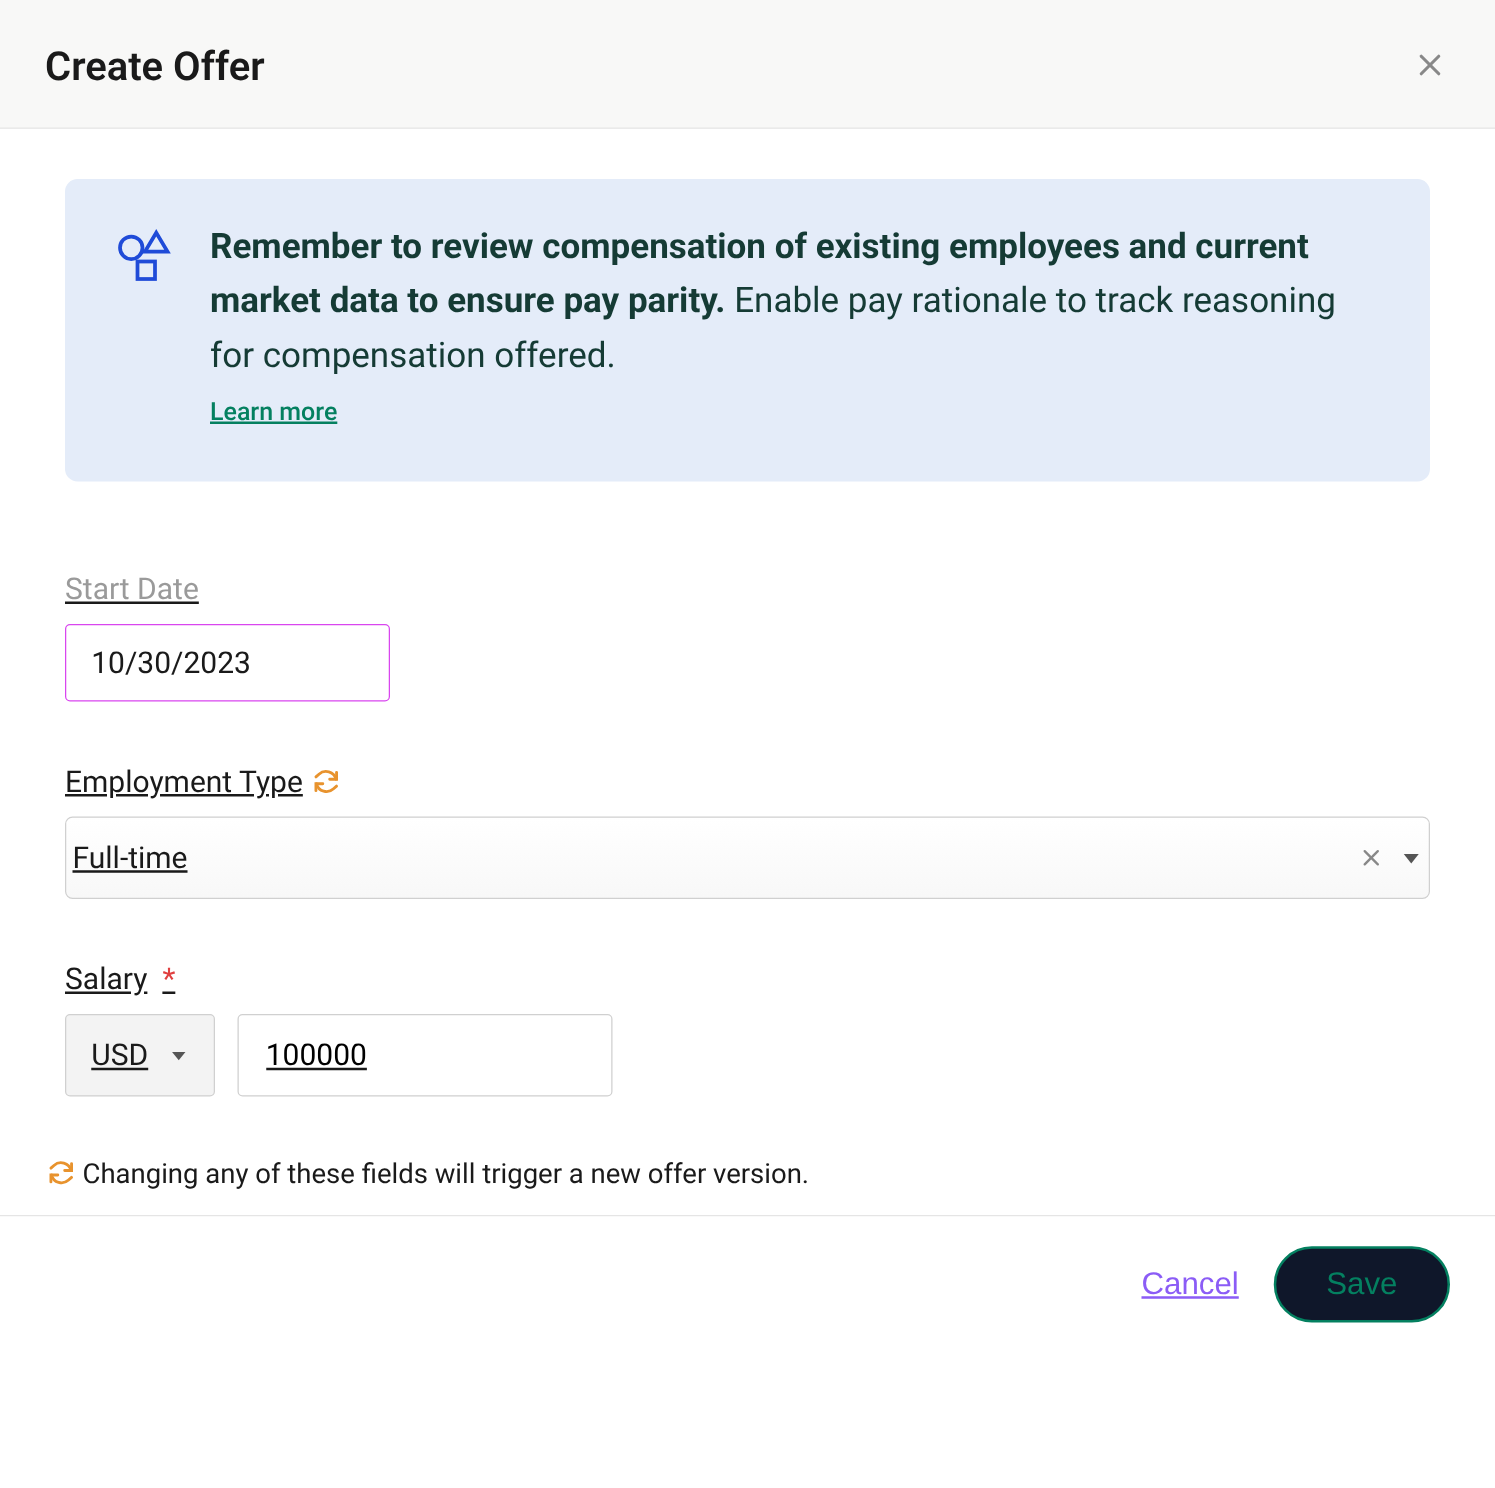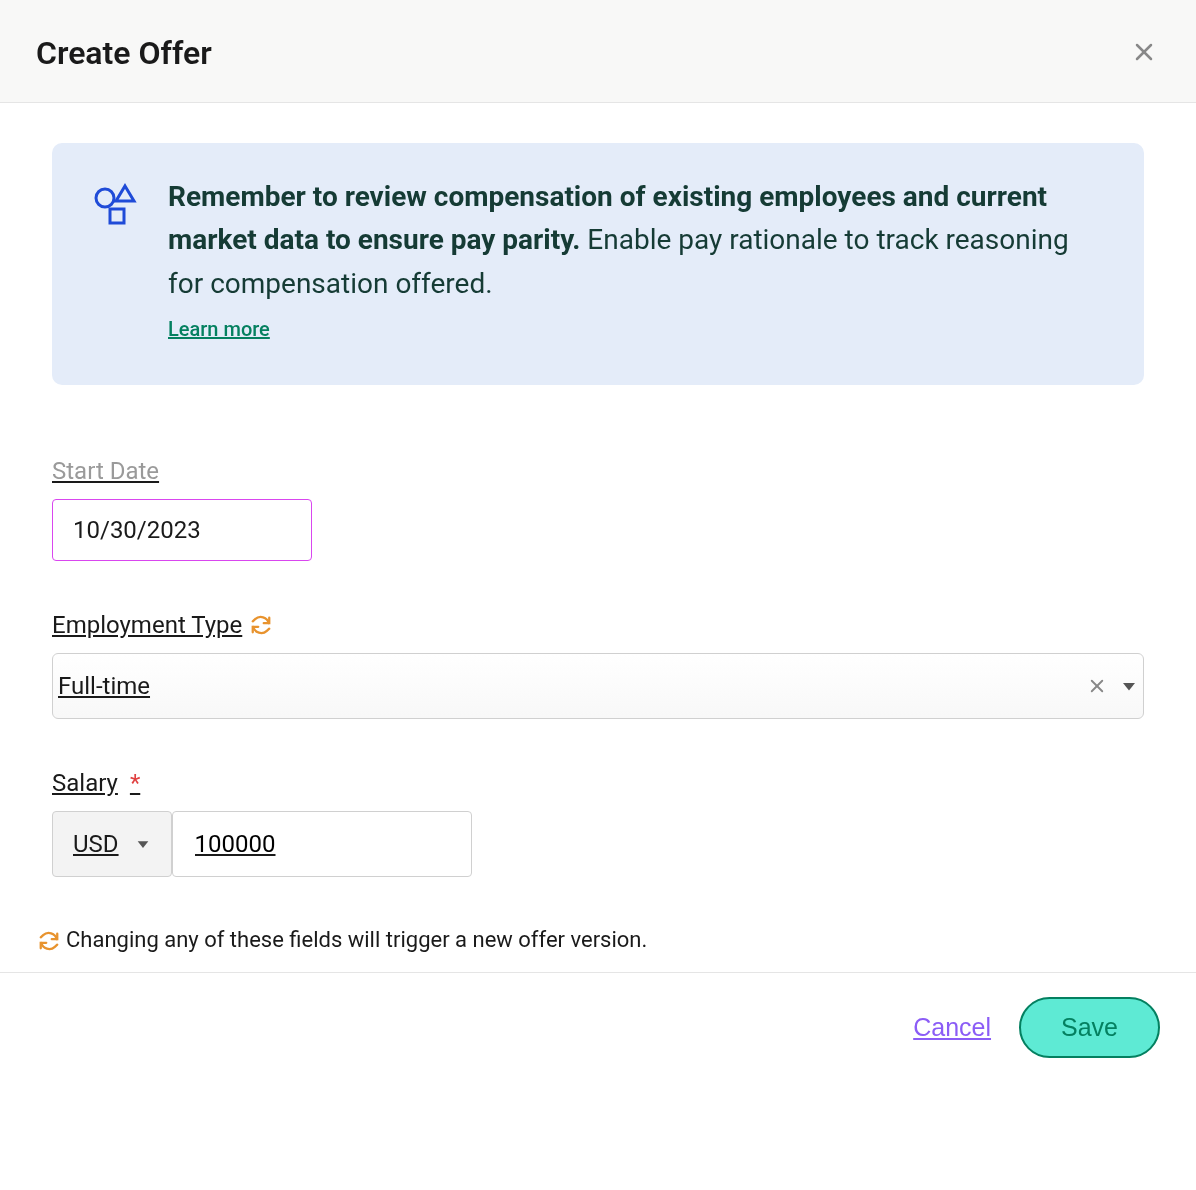--- a/index.html
+++ b/index.html
@@ -106,21 +106,21 @@
       display: flex;
       align-items: center;
       justify-content: space-between;
       background: linear-gradient(#fff, #f8f8f8);
       cursor: pointer;
     }
     .select-value { color: #1a1a1a; }
     .select-controls { display: flex; align-items: center; gap: 14px; }
     .select-clear { color: #888; cursor: pointer; display:flex; }
     .select-caret { color: #555; display:flex; }
-    .salary-row { display: flex; }
+    .salary-row { display: flex; gap: 18px; }
     .currency-select {
       border: 1px solid #d0d0d0;
       border-radius: 4px;
       padding: 18px 20px;
       font-size: 24px;
       background: #f3f3f3;
       display: flex;
       align-items: center;
       gap: 16px;
       cursor: pointer;
@@ -128,21 +128,21 @@
     .salary-input {
       border: 1px solid #d0d0d0;
       border-radius: 4px;
       padding: 18px 22px;
       font-size: 24px;
       background: #fff;
       width: 300px;
     }
     .version-note {
       display: flex;
-      align-items: flex-end;
+      align-items: flex-start;
       gap: 6px;
       color: #1a1a1a;
       font-size: 22px;
       margin-top: 36px;
       margin-left: -14px;
     }
     .footer {
       position: absolute;
       left: 0; right: 0;
       bottom: 108px;
@@ -158,21 +158,21 @@
       color: #8b5cf6;
       text-decoration: underline;
       font-size: 25px;
       cursor: pointer;
       background: none;
       border: none;
     }
     .save-btn {
       border: 2px solid #048060;
       color: #048060;
-      background: #5eead4;
+      background: #0f172a;
       border-radius: 999px;
       padding: 14px 40px;
       font-size: 25px;
       font-weight: 500;
       cursor: pointer;
     }
     input { font-family: inherit; outline: none; }
     .sync-icon { display: inline-flex; }
   </style>
 </head>

